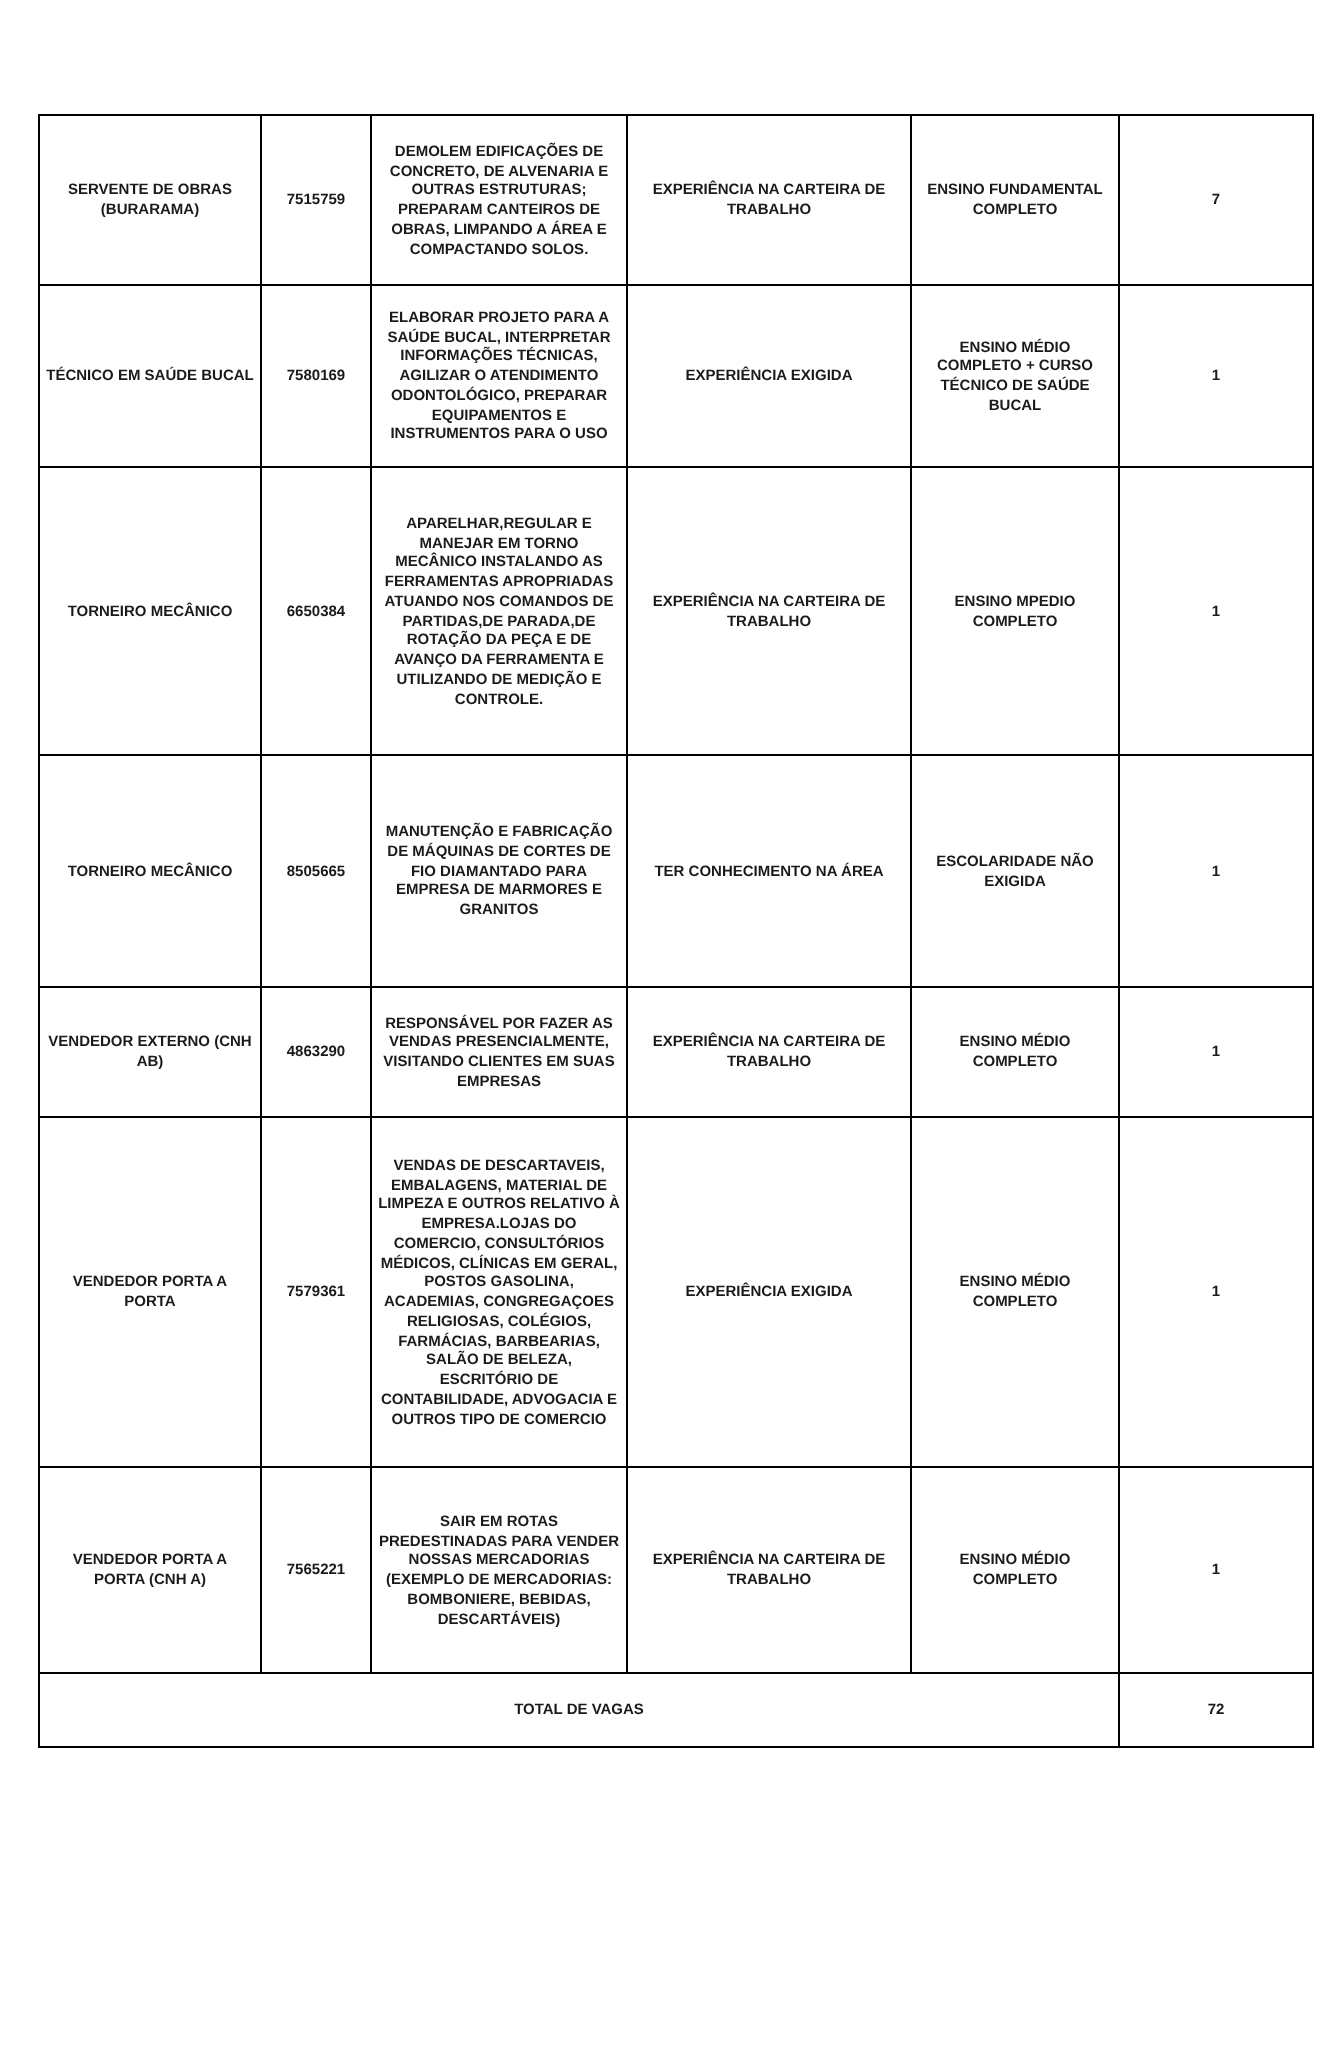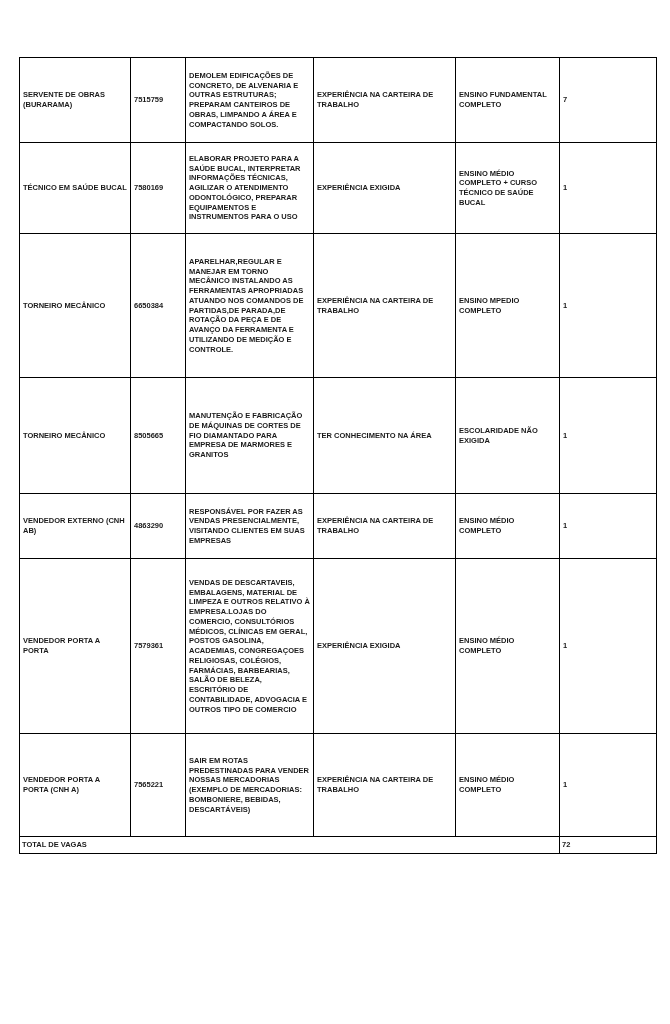--- a/index.html
+++ b/index.html
@@ -23,33 +23,34 @@
     left: 19px;
     top: 57px;
     width: 637px;
     border-collapse: collapse;
     table-layout: fixed;
   }
 
   table.vagas td {
     border: 1px solid #000000;
     vertical-align: middle;
+    text-align: center;
     font-size: 7.5px;
     font-weight: bold;
     line-height: 1.3;
     padding: 2px 3px;
     color: #1a1a1a;
     word-wrap: break-word;
   }
 
   td.cell-desc { padding: 2px 1px; }
 
   tr.total-row td {
     height: 14px;
-    padding: 3px 2px;
+    padding: 13px 2px;
     font-size: 7.5px;
   }
 </style>
 </head>
 <body>
 
 <div class="page">
   <table class="vagas">
     <colgroup>
       <col style="width:111px">

